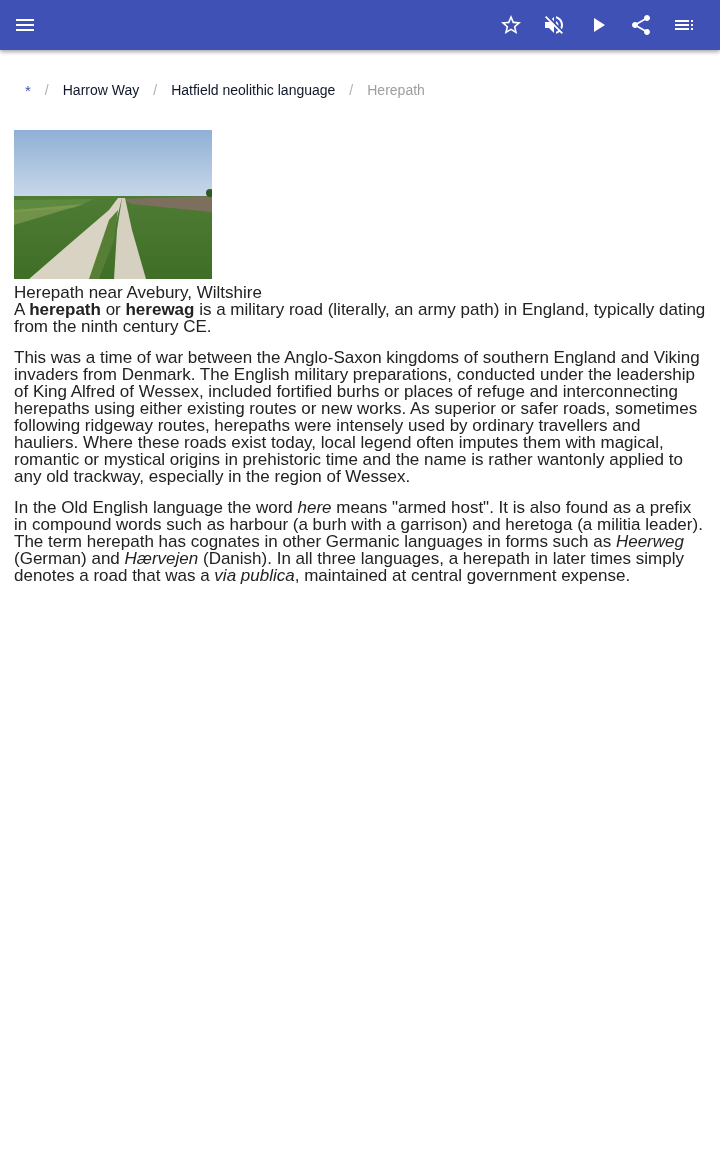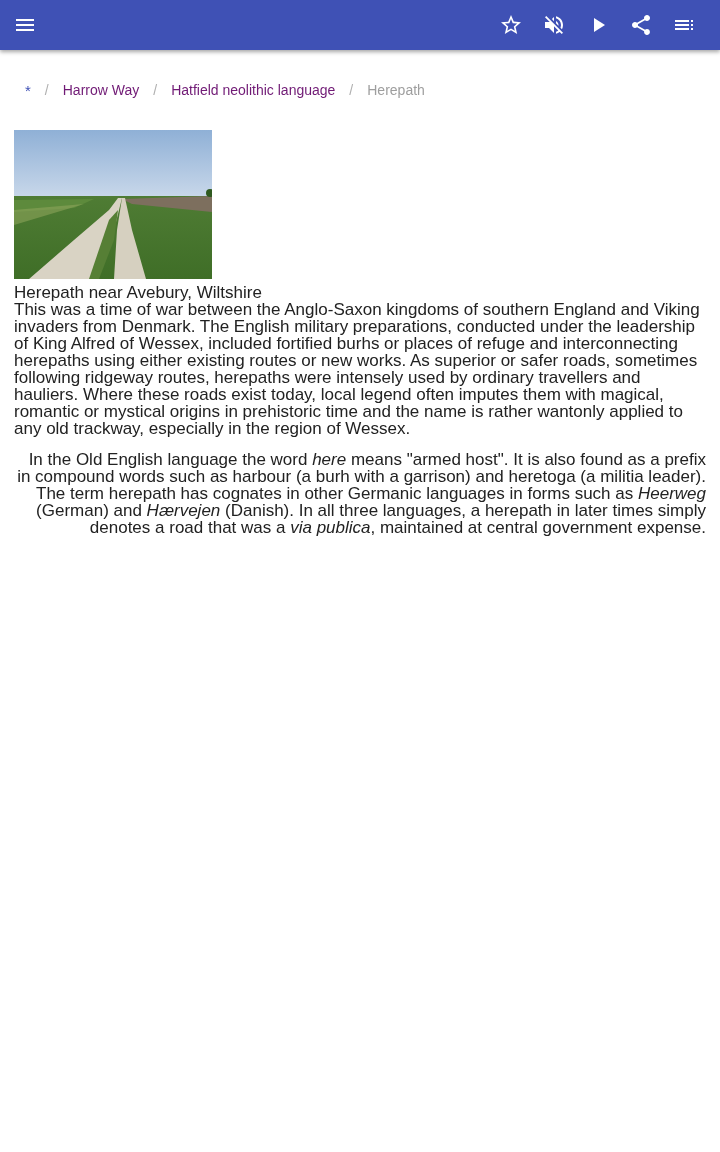--- a/index.html
+++ b/index.html
@@ -19,36 +19,36 @@
       display: flex; align-items: center; justify-content: center;
       cursor: pointer;
     }
     .appbar svg { width: 24px; height: 24px; fill: #ffffff; }
 
     .breadcrumb {
       position: absolute; left: 25px; top: 80px; height: 20px;
       display: flex; align-items: center;
       font-size: 14px; white-space: nowrap;
     }
-    .breadcrumb .crumb-link { color: #701a75; text-decoration: none; cursor: pointer; }
+    .breadcrumb .crumb-link { color: #0f172a; text-decoration: none; cursor: pointer; }
     .breadcrumb .crumb-sep { color: #b0b0b0; margin: 0 14px; }
     .breadcrumb .crumb-current { color: #9e9e9e; }
     .breadcrumb .crumb-home { color: #3f51b5; font-size: 15px; }
 
     .content {
       position: absolute; left: 14px; top: 130px; width: 692px;
       font-size: 17px; line-height: 17px; color: #222;
     }
     .figure-img {
       width: 198px; height: 149px; display: block;
       position: relative; overflow: hidden;
     }
     .caption { margin-top: 5px; }
     .para { margin-top: 0; }
-    .para + .para { margin-top: 14px; text-align: right; }
+    .para + .para { margin-top: 14px; }
     .lead { margin-bottom: 14px; }
     a.inline-link { color: #3f51b5; text-decoration: underline; cursor: pointer; }
     .spacer { height: 30px; }
   </style>
 </head>
 <body>
 
 <div class="appbar">
   <div class="icon-btn" style="left:5px;">
     <svg viewBox="0 0 24 24">
@@ -112,20 +112,21 @@
       <polygon points="0,80 70,74 0,95" fill="#8ca35a" opacity="0.6"></polygon>
       <polygon points="104,68 108,68 100,100 80,149 15,149 60,110 95,80" fill="#d9d3c4"></polygon>
       <polygon points="108,68 111,68 118,100 132,149 100,149 103,100" fill="#d6d0c0"></polygon>
       <polygon points="95,90 104,80 100,110 85,149 75,149" fill="#567f35"></polygon>
       <circle cx="196" cy="63" r="4" fill="#2f5a20"></circle>
     </svg>
   </div>
 
   <div class="caption">Herepath near Avebury, Wiltshire</div>
 
+  <p class="lead"><span>A </span><b>herepath</b><span> or </span><b>herewag</b><span> is a military road (literally, an army path) in England, typically dating from the ninth century CE.</span></p>
 
   <p class="para">This was a time of war between the Anglo-Saxon kingdoms of southern England and Viking invaders from Denmark. The English military preparations, conducted under the leadership of King Alfred of Wessex, included fortified burhs or places of refuge and interconnecting herepaths using either existing routes or new works. As superior or safer roads, sometimes following ridgeway routes, herepaths were intensely used by ordinary travellers and hauliers. Where these roads exist today, local legend often imputes them with magical, romantic or mystical origins in prehistoric time and the name is rather wantonly applied to any old trackway, especially in the region of Wessex.</p>
 
   <p class="para"><span>In the Old English language the word </span><i>here</i><span> means "armed host". It is also found as a prefix in compound words such as harbour (a burh with a garrison) and heretoga (a militia leader). The term herepath has cognates in other Germanic languages in forms such as </span><i>Heerweg</i><span> (German) and </span><i>Hærvejen</i><span> (Danish). In all three languages, a herepath in later times simply denotes a road that was a </span><i>via publica</i><span>, maintained at central government expense.</span></p>
 
   <div class="spacer"></div>
 
 </div>
 
 </body></html>

